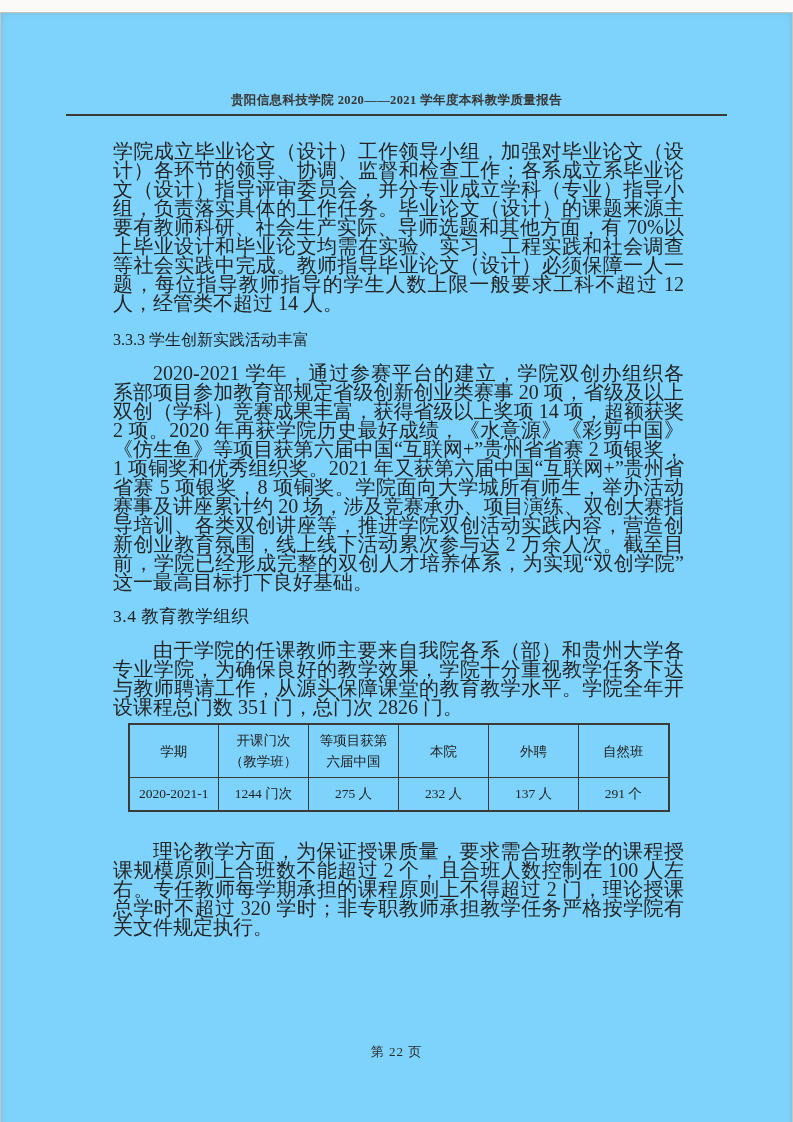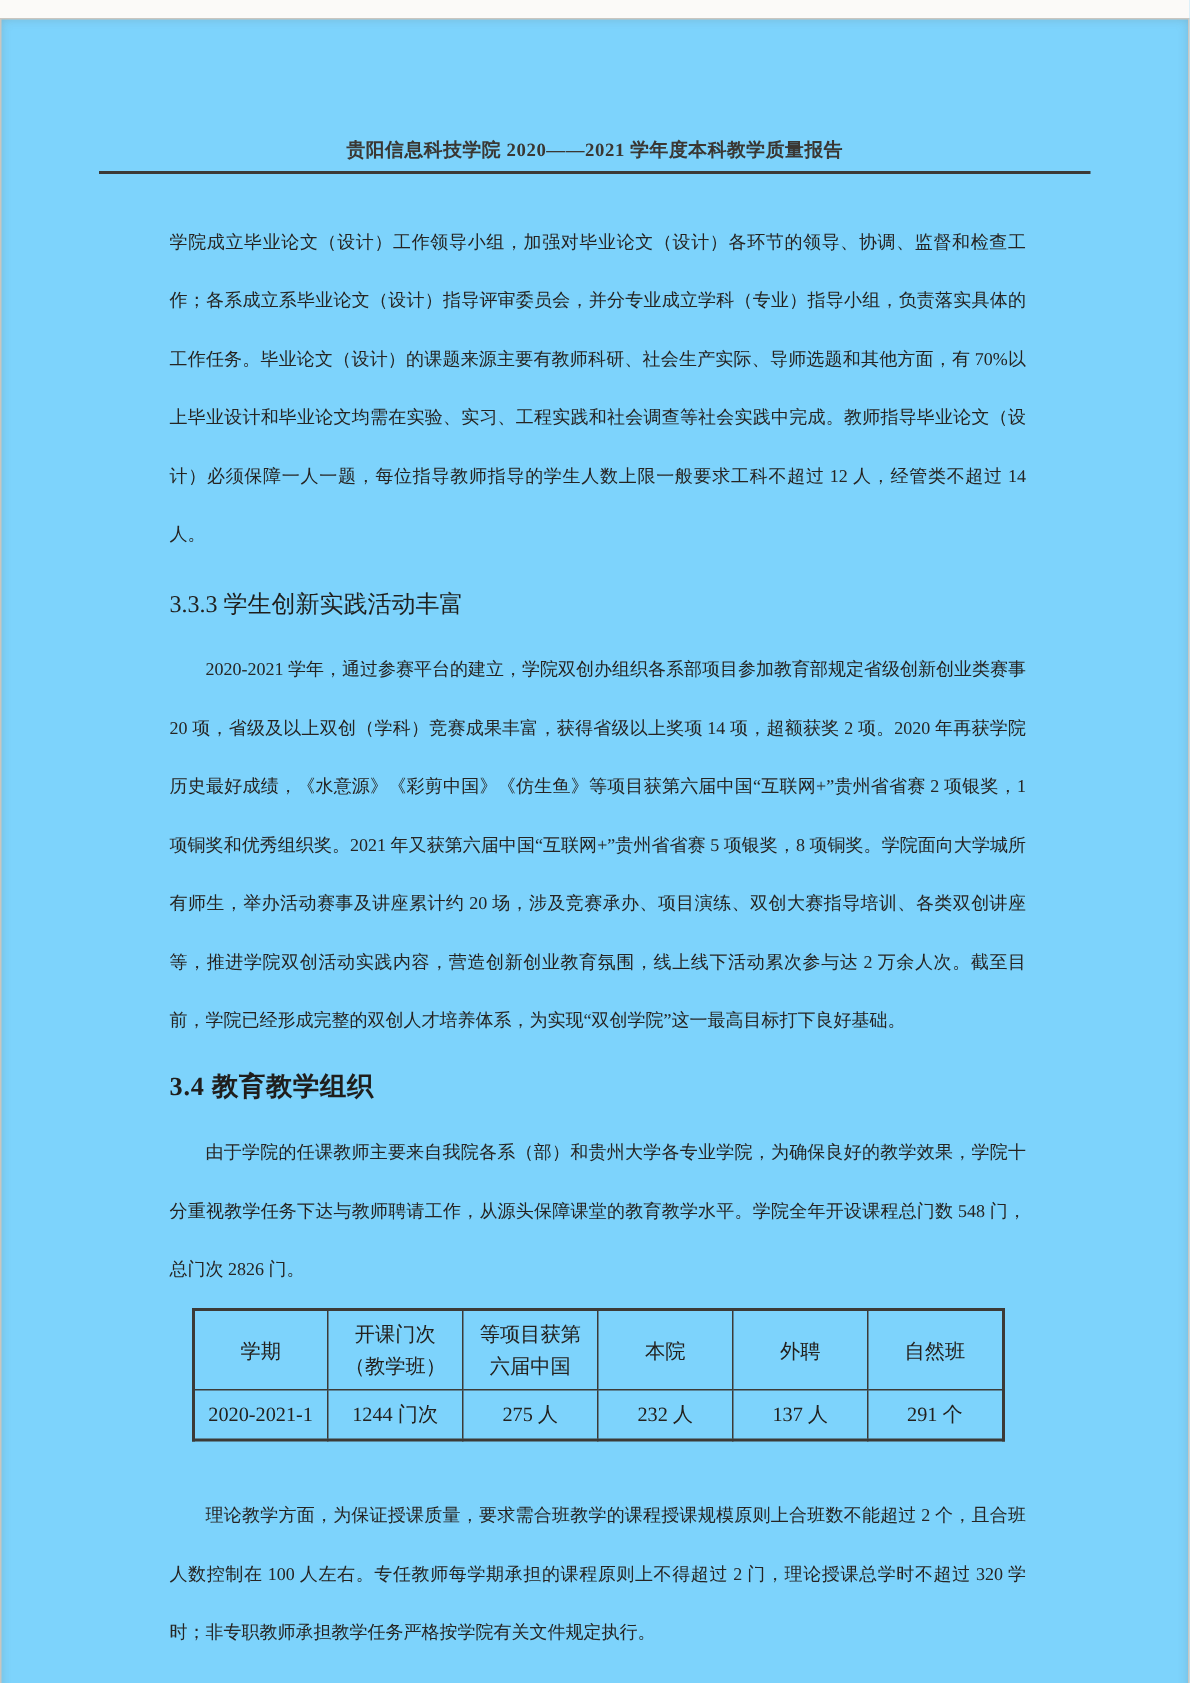--- a/index.html
+++ b/index.html
@@ -29,36 +29,36 @@
   }
   .doc-header .rule {
     height: 2px;
     background: #3c3a37;
     margin: 5px 66px 0 66px;
   }
   
   .doc-main { margin: 26px 109px 0 113px; }
   p.body {
     margin: 0;
-    font-size: 12px;
-    line-height: 39px;
+    font-size: 20px;
+    line-height: 19px;
     text-align: justify;
     color: #262422;
   }
   p.indent { text-indent: 2em; }
   h3.subheading {
     margin: 17px 0 13px 0;
     font-size: 16px;
     font-weight: 400;
     color: #1f1e1c;
   }
   h2.sectionheading {
     margin: 12px 0 13px 0;
     font-size: 17.5px;
-    font-weight: 700;
+    font-weight: 400;
     color: #1f1e1c;
     letter-spacing: 0.5px;
   }
   
   .table-caption {
     margin-top: 23px;
     text-align: center;
     font-size: 13.5px;
     color: #25231f;
     letter-spacing: 0.3px;
@@ -107,21 +107,21 @@
   <main class="doc-main">
 
     <p class="body">学院成立毕业论文（设计）工作领导小组，加强对毕业论文（设计）各环节的领导、协调、监督和检查工作；各系成立系毕业论文（设计）指导评审委员会，并分专业成立学科（专业）指导小组，负责落实具体的工作任务。毕业论文（设计）的课题来源主要有教师科研、社会生产实际、导师选题和其他方面，有 70%以上毕业设计和毕业论文均需在实验、实习、工程实践和社会调查等社会实践中完成。教师指导毕业论文（设计）必须保障一人一题，每位指导教师指导的学生人数上限一般要求工科不超过 12 人，经管类不超过 14 人。</p>
 
     <h3 class="subheading">3.3.3 学生创新实践活动丰富</h3>
 
     <p class="body indent">2020-2021 学年，通过参赛平台的建立，学院双创办组织各系部项目参加教育部规定省级创新创业类赛事 20 项，省级及以上双创（学科）竞赛成果丰富，获得省级以上奖项 14 项，超额获奖 2 项。2020 年再获学院历史最好成绩，《水意源》《彩剪中国》《仿生鱼》等项目获第六届中国“互联网+”贵州省省赛 2 项银奖，1 项铜奖和优秀组织奖。2021 年又获第六届中国“互联网+”贵州省省赛 5 项银奖，8 项铜奖。学院面向大学城所有师生，举办活动赛事及讲座累计约 20 场，涉及竞赛承办、项目演练、双创大赛指导培训、各类双创讲座等，推进学院双创活动实践内容，营造创新创业教育氛围，线上线下活动累次参与达 2 万余人次。截至目前，学院已经形成完整的双创人才培养体系，为实现“双创学院”这一最高目标打下良好基础。</p>
 
     <h2 class="sectionheading">3.4 教育教学组织</h2>
 
-    <p class="body indent">由于学院的任课教师主要来自我院各系（部）和贵州大学各专业学院，为确保良好的教学效果，学院十分重视教学任务下达与教师聘请工作，从源头保障课堂的教育教学水平。学院全年开设课程总门数 548 门，总门次 2826 门。</p>
+    <p class="body indent">由于学院的任课教师主要来自我院各系（部）和贵州大学各专业学院，为确保良好的教学效果，学院十分重视教学任务下达与教师聘请工作，从源头保障课堂的教育教学水平。学院全年开设课程总门数 351 门，总门次 2826 门。</p>
 
 
     <table class="course-table">
       <thead>
         <tr>
           <th>学期</th>
           <th>开课门次（教学班）</th>
           <th>等项目获第六届中国</th>
           <th>本院</th>
           <th>外聘</th>
@@ -137,14 +137,17 @@
           <td>137 人</td>
           <td>291 个</td>
         </tr>
       </tbody>
     </table>
 
     <p class="body indent" style="margin-top:30px;">理论教学方面，为保证授课质量，要求需合班教学的课程授课规模原则上合班数不能超过 2 个，且合班人数控制在 100 人左右。专任教师每学期承担的课程原则上不得超过 2 门，理论授课总学时不超过 320 学时；非专职教师承担教学任务严格按学院有关文件规定执行。</p>
 
   </main>
 
+  <footer class="doc-footer">
+    <span>第 22 页</span>
+  </footer>
 
 </div>
 
 </body></html>

